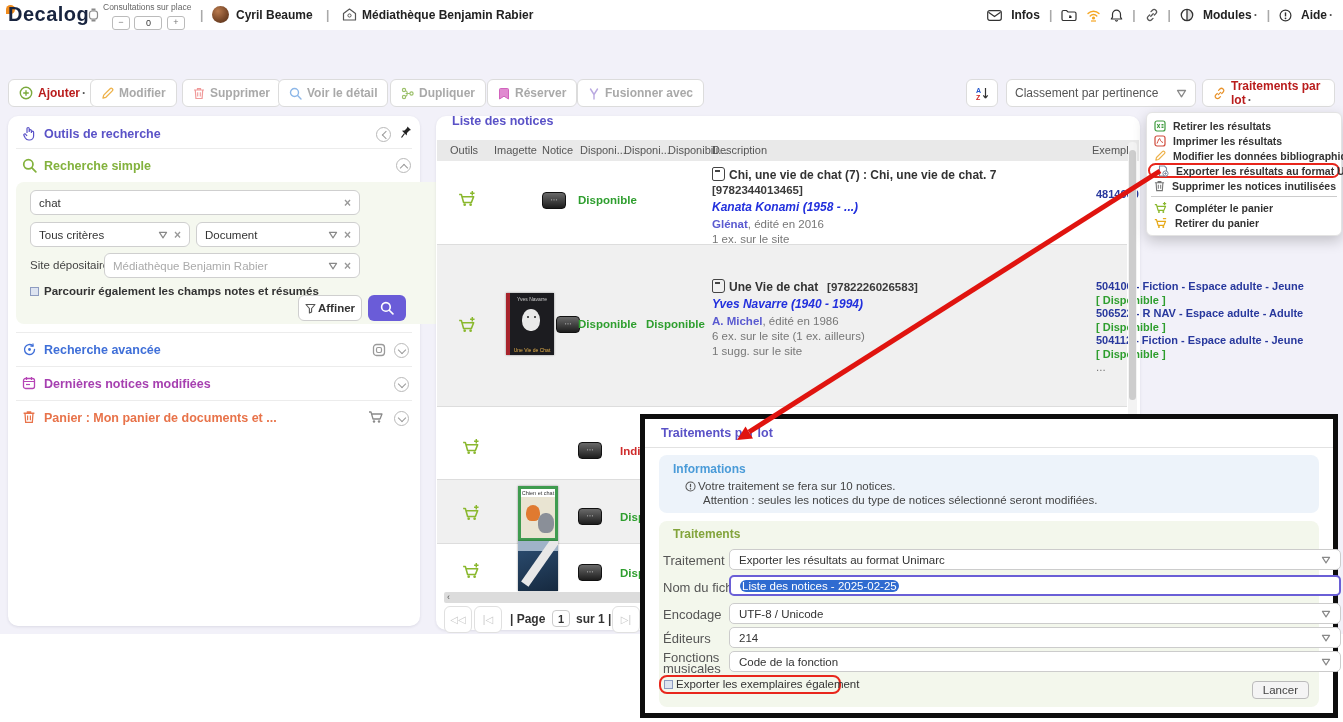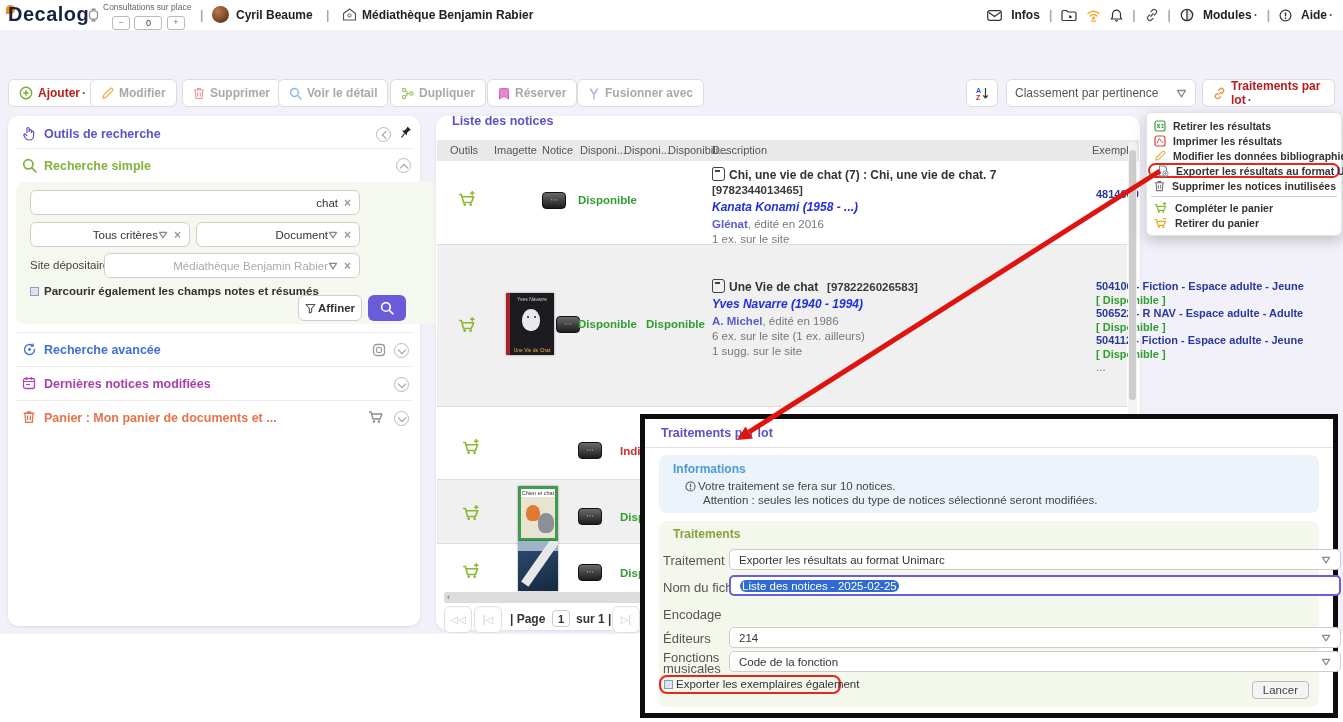--- a/index.html
+++ b/index.html
@@ -34,21 +34,21 @@
   .selbox{position:absolute;box-sizing:border-box;border:1px solid #dcdcdc;border-radius:6px;background:#fff;display:flex;align-items:center;font-size:12px;color:#555;padding:0 8px;}
 
   
   .menu{position:absolute;left:1146px;top:112px;width:194px;background:#fff;border:1px solid #e3e3e3;border-radius:6px;box-shadow:0 5px 14px rgba(0,0,0,.2);z-index:40;padding:5px 0;}
   .mi{display:flex;align-items:center;gap:7px;height:15px;padding:0 7px;font-size:10.5px;color:#333;font-weight:bold;}
   .mi .lbl{white-space:nowrap;}
   .mi-hl{box-sizing:border-box;border:2px solid #e8261c;border-radius:8px;margin:0 1px;}
   .mdiv{height:1px;background:#ccc;margin:3px 4px;}
 
   
-  .card{position:absolute;background:#fff;border-radius:10px;box-shadow:0 1px 3px rgba(31,31,61,.10);text-align:right;}
+  .card{position:absolute;background:#fff;border-radius:10px;box-shadow:0 1px 3px rgba(31,31,61,.10);}
 
   
   .shead{position:absolute;font-size:12.5px;font-weight:bold;}
   .sdiv{position:absolute;left:8px;width:396px;height:1px;background:#ececec;}
   .circ{position:absolute;width:15px;height:15px;border:1.4px solid #b9b9b9;border-radius:50%;box-sizing:border-box;}
   .chev{position:absolute;left:4px;top:4.5px;width:5px;height:5px;border-right:1.6px solid #9a9a9a;border-bottom:1.6px solid #9a9a9a;}
   .chev.up{transform:rotate(-135deg);top:5.5px;}
   .chev.down{transform:rotate(45deg);top:2.5px;}
   .chev.left{transform:rotate(135deg);left:5.5px;top:4px;}
   .panel{position:absolute;border-radius:8px;padding-left:40px;}
@@ -652,20 +652,28 @@
             </svg>
           </span>
       </div>
 
       <span class="m-lbl" style="top:59px">Nom du fichier :</span>
       <div class="m-field" style="top:54px;border:2px solid #6a5fd6">
         <span class="selected">Liste des notices - 2025-02-25</span>
       </div>
 
       <span class="m-lbl" style="top:86px">Encodage</span>
+      <div class="m-field" style="top:82px">
+        <span class="grow">UTF-8 / Unicode</span>
+        <span class="ic">
+            <svg width="10" height="8" viewBox="0 0 11 9">
+              <path d="M1.5 1.5h8L5.5 7.8z" fill="none" stroke="#888" stroke-width="1.3" stroke-linejoin="round"></path>
+            </svg>
+          </span>
+      </div>
 
       <span class="m-lbl" style="top:110px">Éditeurs</span>
       <div class="m-field" style="top:106px">
         <span class="grow">214</span>
         <span class="ic">
             <svg width="10" height="8" viewBox="0 0 11 9">
               <path d="M1.5 1.5h8L5.5 7.8z" fill="none" stroke="#888" stroke-width="1.3" stroke-linejoin="round"></path>
             </svg>
           </span>
       </div>

